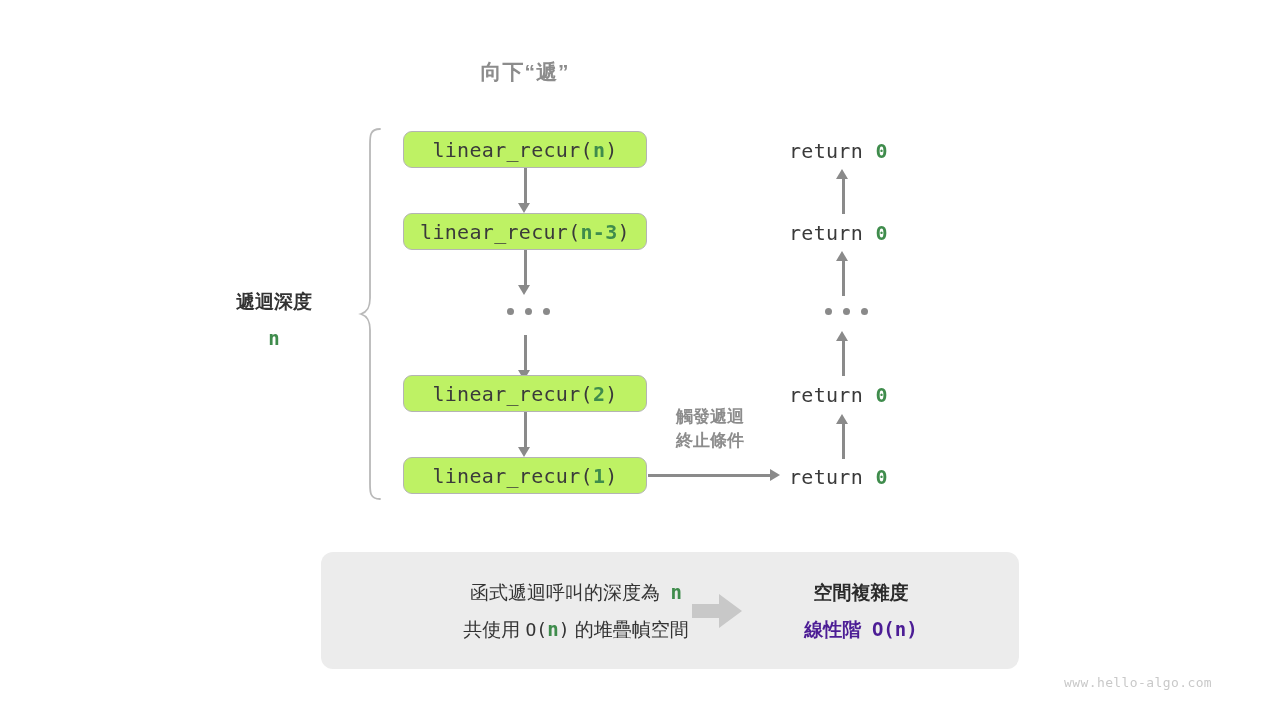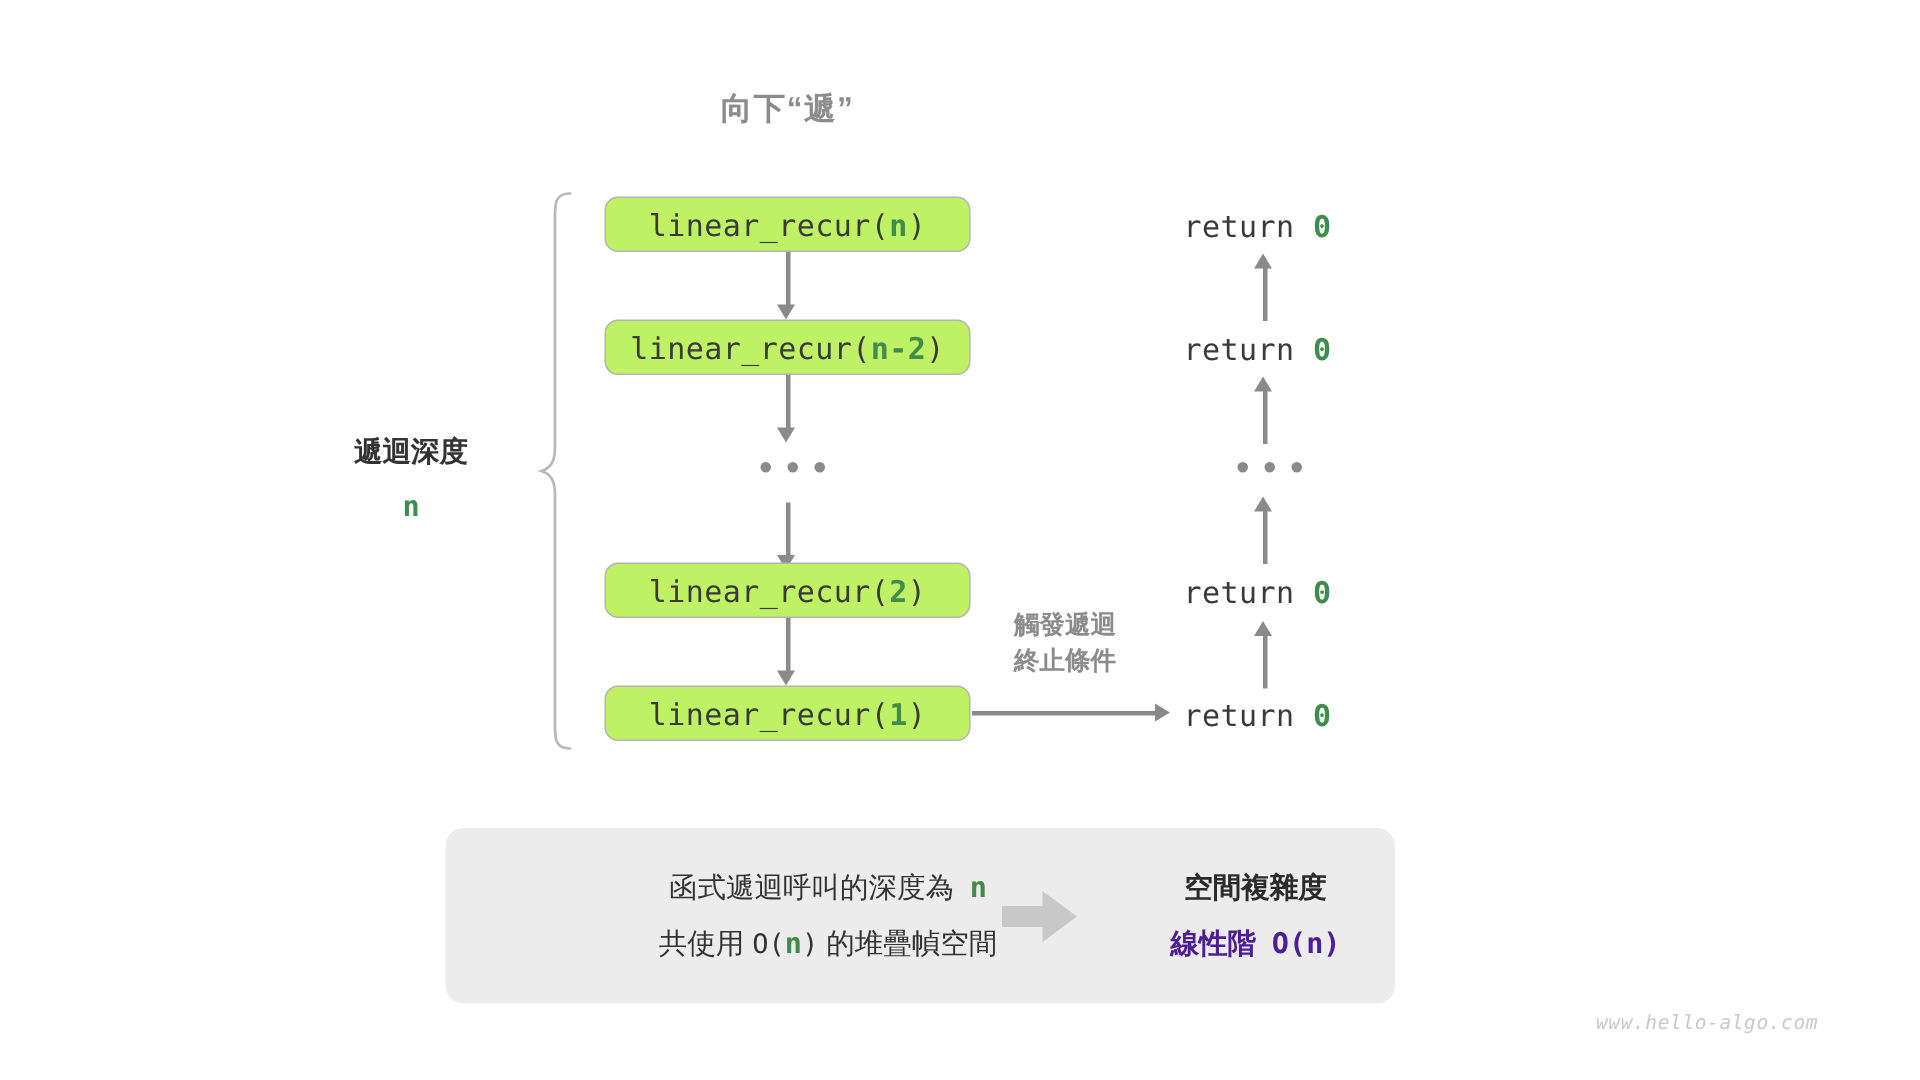--- a/index.html
+++ b/index.html
@@ -129,23 +129,23 @@
     font-size: 17px;
     font-weight: bold;
     color: #8c8c8c;
     line-height: 1.42;
     text-align: center;
     white-space: nowrap;
   }
 
   
   #summary-panel {
-    left: 297px;
+    left: 321px;
     top: 552px;
-    width: 633px;
+    width: 698px;
     height: 117px;
     background: #ececec;
     border-radius: 12px;
   }
   .sum-left {
     position: absolute;
     left: 40px;
     top: 22px;
     width: 430px;
     text-align: center;
@@ -191,21 +191,20 @@
 
   
   #watermark {
     left: 1064px;
     top: 675px;
     font-family: "DejaVu Sans Mono", "Liberation Mono", monospace;
     font-size: 13px;
     color: #c9c9c9;
     letter-spacing: 0.4px;
     white-space: nowrap;
-    font-style: italic;
   }
 </style>
 </head>
 <body>
 
 <div class="stage">
 
   <div class="abs col-header" id="header-down">向下“遞”</div>
 
   <div class="abs" style="left:218px; top:283px; width:112px;">
@@ -223,21 +222,21 @@
     <span>linear_recur(</span>
       <span class="arg">n</span>
       <span>)</span>
   </div>
 
   <div class="abs v-arrow" style="left:523.5px; top:168px; height:36px;"></div>
   <div class="abs arrow-head-down" style="left:518px; top:203px;"></div>
 
   <div class="abs call-box" style="left:403px; top:213px;">
     <span>linear_recur(</span>
-      <span class="arg">n-2</span>
+      <span class="arg">n-3</span>
       <span>)</span>
   </div>
 
   <div class="abs v-arrow" style="left:523.5px; top:250px; height:36px;"></div>
   <div class="abs arrow-head-down" style="left:518px; top:285px;"></div>
 
   <div class="abs dots" style="left:507px; top:308px;">
     <i></i>
       <i></i>
       <i></i>

